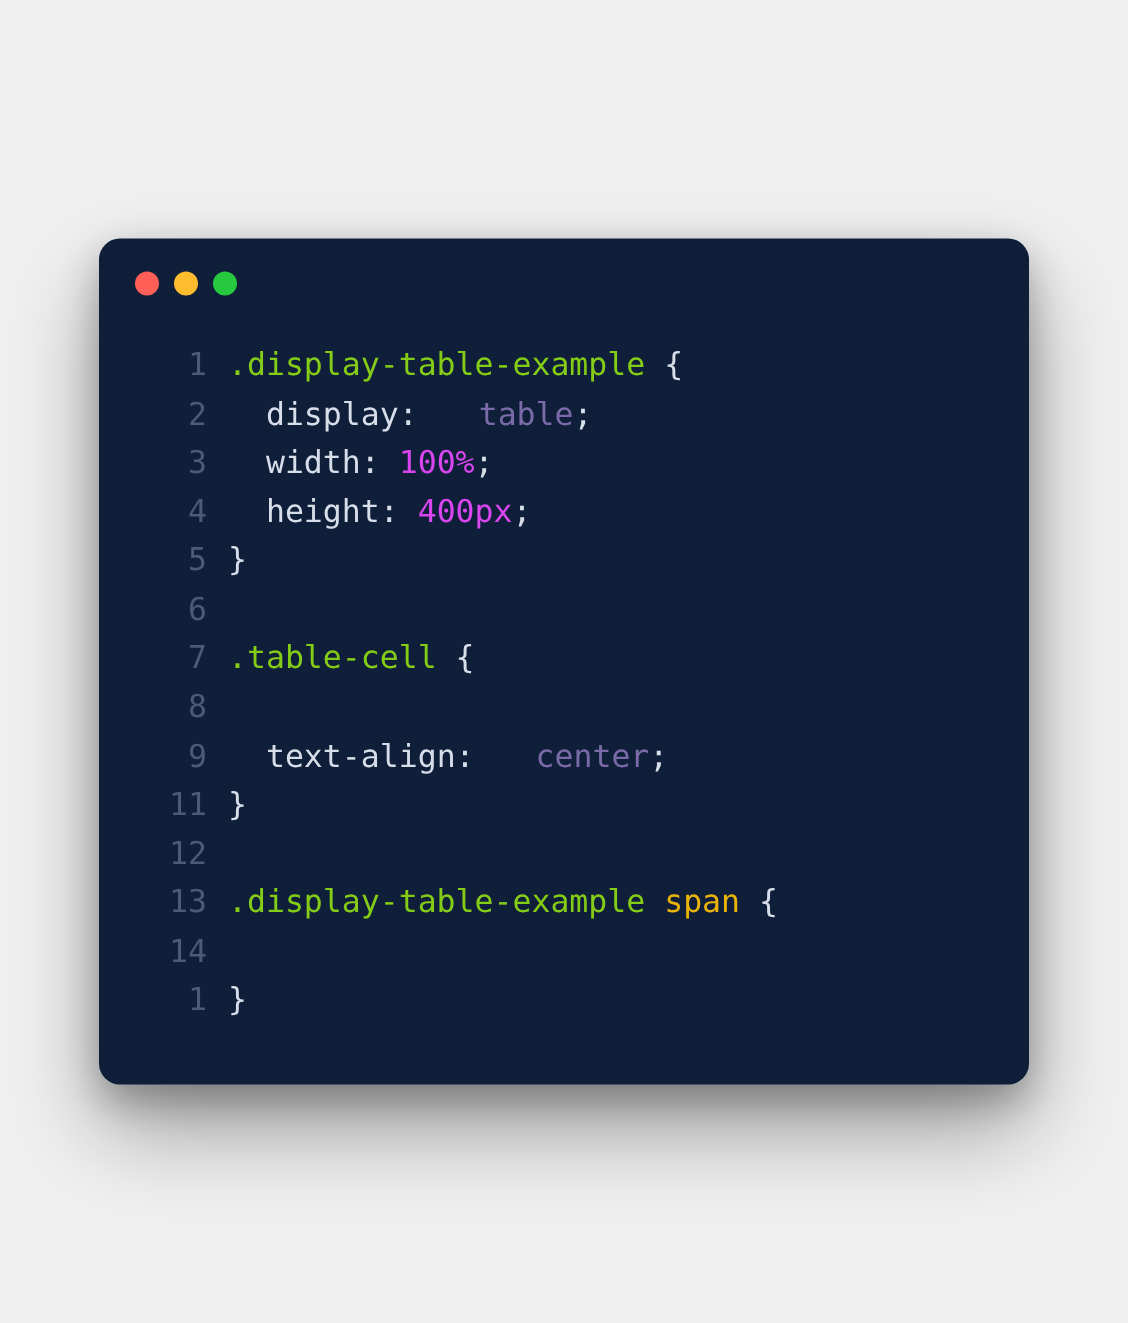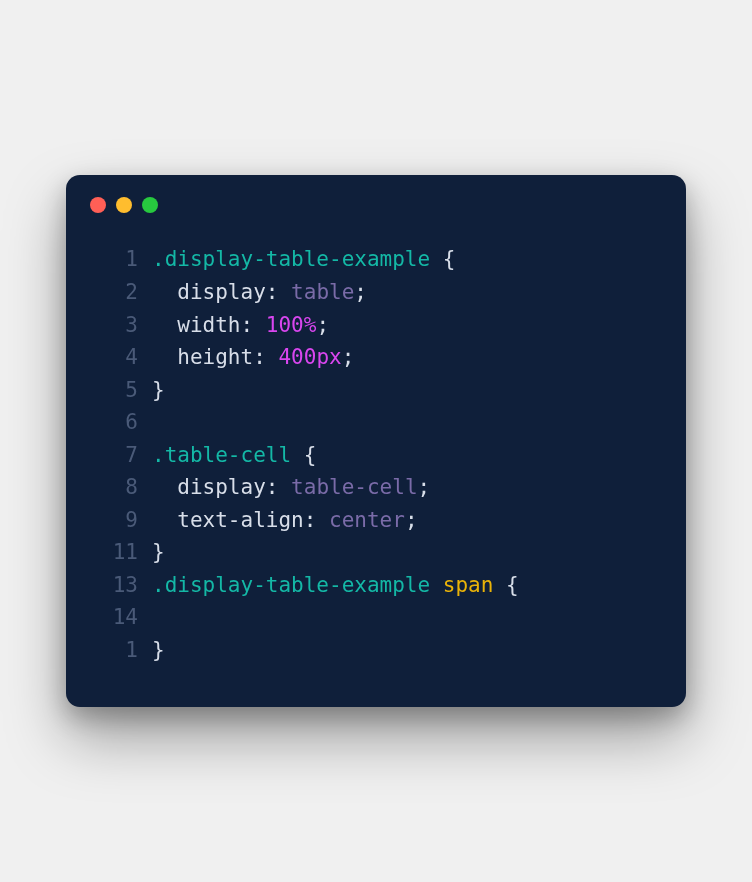--- a/index.html
+++ b/index.html
@@ -41,44 +41,45 @@
   .lineno {
     width: 42px;
     text-align: right;
     color: #4a5a78;
     margin-right: 14px;
     flex-shrink: 0;
     user-select: none;
   }
   .content { flex: 1; }
   .punct, .bracket { color: #d8dee9; }
-  .selector { color: #14b8a6; }
+  .selector { color: #84cc16; }
   .prop { color: #d8dee9; margin-top: 40px; }
   .colon { color: #d8dee9; }
-  .kw { color: #7a6ba8; }
+  .kw { color: #7a6ba8; margin-left: 28px; }
   .num { color: #d946ef; }
   .tag { color: #eab308; }
 </style>
 </head>
 <body>
 
 <div class="window">
   <div class="titlebar">
     <div class="dot dot-red"></div>
     <div class="dot dot-yellow"></div>
     <div class="dot dot-green"></div>
   </div>
   <div class="code" id="code-container">
       <div class="line"><span class="lineno">1</span><span class="content"><span class="selector">.display-table-example </span><span class="bracket">{</span></span></div>
       <div class="line"><span class="lineno">2</span><span class="content"><span class="punct">  </span><span class="prop">display</span><span class="colon">: </span><span class="kw">table</span><span class="punct">;</span></span></div>
       <div class="line"><span class="lineno">3</span><span class="content"><span class="punct">  </span><span class="prop">width</span><span class="colon">: </span><span class="num">100%</span><span class="punct">;</span></span></div>
       <div class="line"><span class="lineno">4</span><span class="content"><span class="punct">  </span><span class="prop">height</span><span class="colon">: </span><span class="num">400px</span><span class="punct">;</span></span></div>
       <div class="line"><span class="lineno">5</span><span class="content"><span class="bracket">}</span></span></div>
       <div class="line"><span class="lineno">6</span><span class="content"></span></div>
       <div class="line"><span class="lineno">7</span><span class="content"><span class="selector">.table-cell </span><span class="bracket">{</span></span></div>
-      <div class="line"><span class="lineno">8</span><span class="content"><span class="punct">  </span><span class="prop">display</span><span class="colon">: </span><span class="kw">table-cell</span><span class="punct">;</span></span></div>
+      <div class="line"><span class="lineno">8</span></div>
       <div class="line"><span class="lineno">9</span><span class="content"><span class="punct">  </span><span class="prop">text-align</span><span class="colon">: </span><span class="kw">center</span><span class="punct">;</span></span></div>
       <div class="line"><span class="lineno">11</span><span class="content"><span class="bracket">}</span></span></div>
+      <div class="line"><span class="lineno">12</span><span class="content"></span></div>
       <div class="line"><span class="lineno">13</span><span class="content"><span class="selector">.display-table-example </span><span class="tag">span</span><span class="punct"> </span><span class="bracket">{</span></span></div>
       <div class="line"><span class="lineno">14</span></div>
       <div class="line"><span class="lineno">1</span><span class="content"><span class="bracket">}</span></span></div>
     </div>
 </div>
 
 </body></html>

